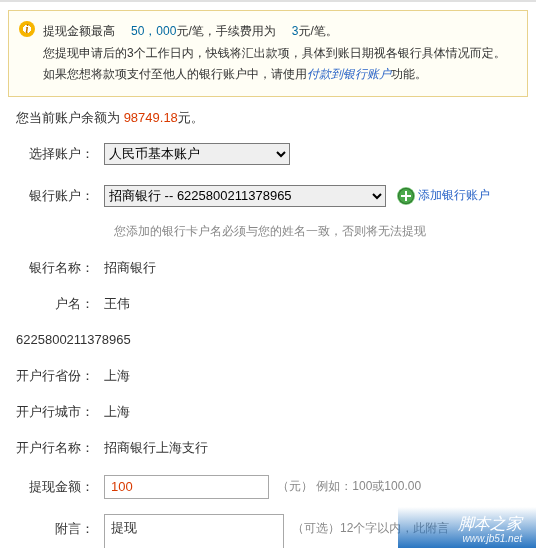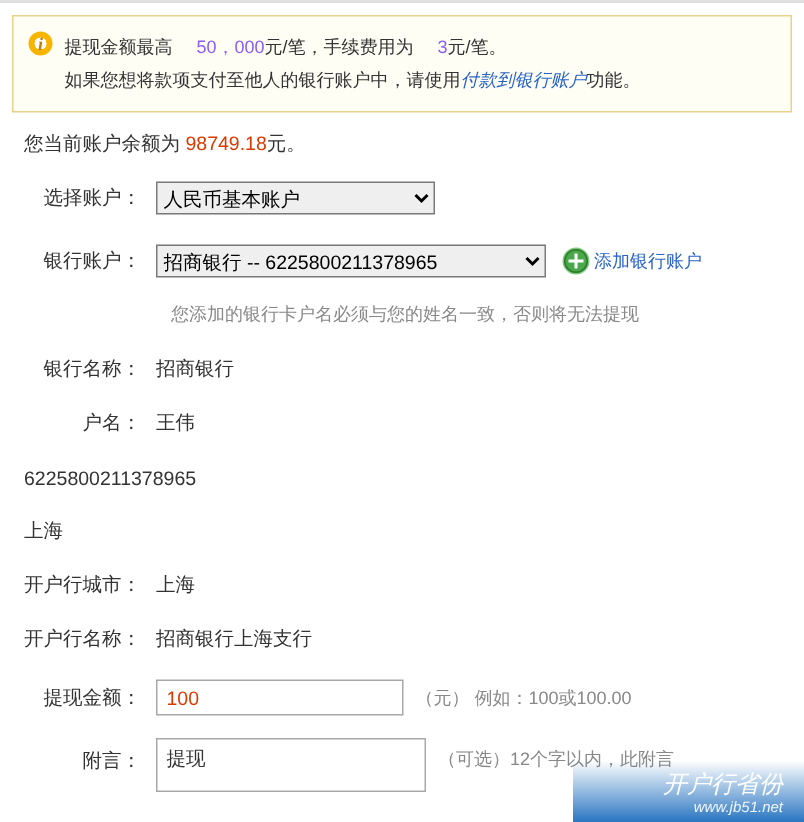--- a/index.html
+++ b/index.html
@@ -31,21 +31,21 @@
     border-radius: 50%;
     background: radial-gradient(circle at center, #fff 0 35%, #f7b500 36% 100%);
     color: #c77900;
     font-weight: bold;
     font-size: 12px;
     text-align: center;
     line-height: 16px;
     font-style: italic;
     font-family: Georgia, serif;
   }
-  .notice-box .red { color: #8b5cf6; padding-left: 16px; }
+  .notice-box .red { color: #0369a1; padding-left: 16px; }
   .notice-box .link { color: #2a64c7; text-decoration: none; font-style: italic; }
   .balance-row {
     padding: 0 16px 12px 16px;
     font-size: 13px;
     color: #333;
   }
   .balance-row .amt { color: #d93a00; }
   .form-area { padding: 0 16px; }
   .form-row {
     display: flex;
@@ -65,21 +65,21 @@
     color: #333;
     font-size: 13px;
   }
   select.native {
     height: 22px;
     font-size: 13px;
     background: #efefef;
     border: 1px solid #7a7a7a;
   }
   .sel-account { width: 186px; }
-  .sel-bank { width: 260px; }
+  .sel-bank { width: 282px; }
   .add-bank {
     display: inline-flex;
     align-items: center;
     margin-left: 12px;
     color: #2a64c7;
     text-decoration: none;
     font-size: 12px;
   }
   .plus-icon {
     display: inline-block;
@@ -134,20 +134,21 @@
   .watermark .small { font-size: 10px; display: block; opacity: 0.9; }
 </style>
 </head>
 <body>
 
 <div class="notice-box">
   <span class="info-icon">i</span>
   <div>
     <span>提现金额最高</span><span class="red">50，000</span><span>元/笔，手续费用为</span><span class="red">3</span><span>元/笔。</span>
   </div>
+  <div>您提现申请后的3个工作日内，快钱将汇出款项，具体到账日期视各银行具体情况而定。</div>
   <div>
     <span>如果您想将款项支付至他人的银行账户中，请使用</span><a href="#" class="link">付款到银行账户</a><span>功能。</span>
   </div>
 </div>
 
 <div class="balance-row">
   <span>您当前账户余额为 </span><span class="amt">98749.18</span><span>元。</span>
 </div>
 
 <div class="form-area">
@@ -180,20 +181,21 @@
   <div class="form-row">
     <div class="form-label">户名：</div>
     <div class="form-val">王伟</div>
   </div>
 
   <div class="form-row">
     <div class="form-val">6225800211378965</div>
   </div>
 
   <div class="form-row">
+    <div class="form-label">开户行省份：</div>
     <div class="form-val">上海</div>
   </div>
 
   <div class="form-row">
     <div class="form-label">开户行城市：</div>
     <div class="form-val">上海</div>
   </div>
 
   <div class="form-row">
     <div class="form-label">开户行名称：</div>
@@ -208,15 +210,15 @@
 
   <div class="form-row tall" style="align-items:flex-start">
     <div class="form-label" style="padding-top:6px">附言：</div>
     <textarea class="msg" style="">提现</textarea>
     <span class="inline-hint" style="padding-top:6px">（可选）12个字以内，此附言</span>
   </div>
 
 </div>
 
 <div class="watermark">
-  <span>开户行省份</span>
+  <span>脚本之家</span>
   <span class="small">www.jb51.net</span>
 </div>
 
 </body></html>

